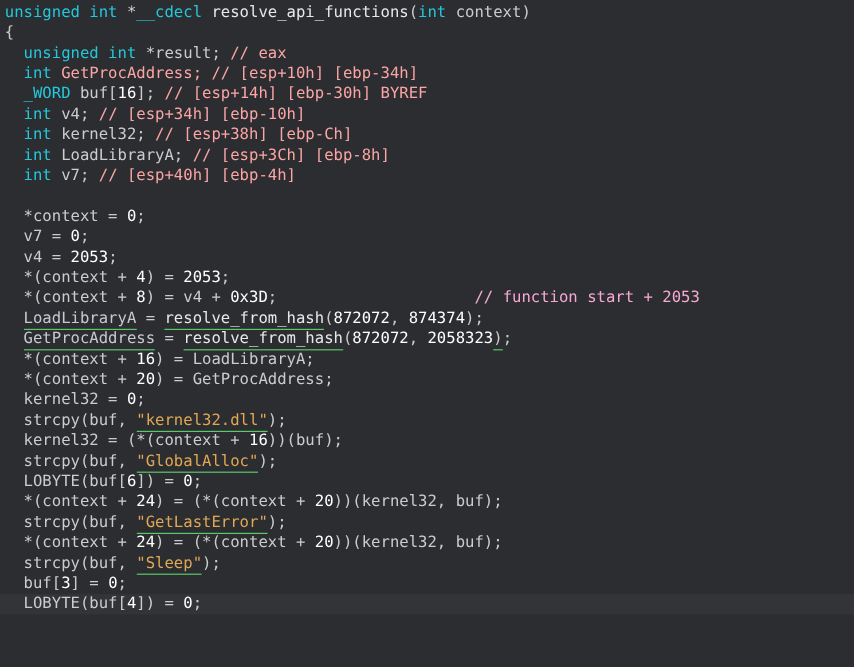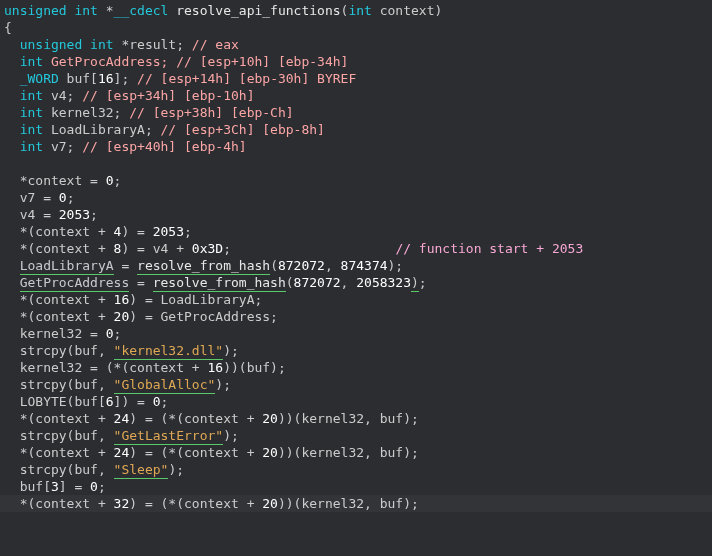--- a/index.html
+++ b/index.html
@@ -42,14 +42,14 @@
 <span class=""><span class="pun">  kernel32 = </span><span class="num">0</span><span class="pun">;</span></span>
 <span class=""><span class="pun">  strcpy(buf, </span><span class="str ul-g">"kernel32.dll"</span><span class="pun">);</span></span>
 <span class=""><span class="pun">  kernel32 = (*(context + </span><span class="num">16</span><span class="pun">))(buf);</span></span>
 <span class=""><span class="pun">  strcpy(buf, </span><span class="str ul-g">"GlobalAlloc"</span><span class="pun">);</span></span>
 <span class=""><span class="pun">  LOBYTE(buf[</span><span class="num">6</span><span class="pun">]) = </span><span class="num">0</span><span class="pun">;</span></span>
 <span class=""><span class="pun">  *(context + </span><span class="num">24</span><span class="pun">) = (*(context + </span><span class="num">20</span><span class="pun">))(kernel32, buf);</span></span>
 <span class=""><span class="pun">  strcpy(buf, </span><span class="str ul-g">"GetLastError"</span><span class="pun">);</span></span>
 <span class=""><span class="pun">  *(context + </span><span class="num">24</span><span class="pun">) = (*(context + </span><span class="num">20</span><span class="pun">))(kernel32, buf);</span></span>
 <span class=""><span class="pun">  strcpy(buf, </span><span class="str ul-g">"Sleep"</span><span class="pun">);</span></span>
 <span class=""><span class="pun">  buf[</span><span class="num">3</span><span class="pun">] = </span><span class="num">0</span><span class="pun">;</span></span>
-<span class="hl"><span class="pun">  *(context + </span><span class="num">32</span><span class="pun">) = (*(context + </span><span class="num">20</span><span class="pun">))(kernel32, buf);</span></span>
+<span class="hl"><span class="pun">  LOBYTE(buf[</span><span class="num">4</span><span class="pun">]) = </span><span class="num">0</span><span class="pun">;</span></span>
 </div>
 
 </body></html>

